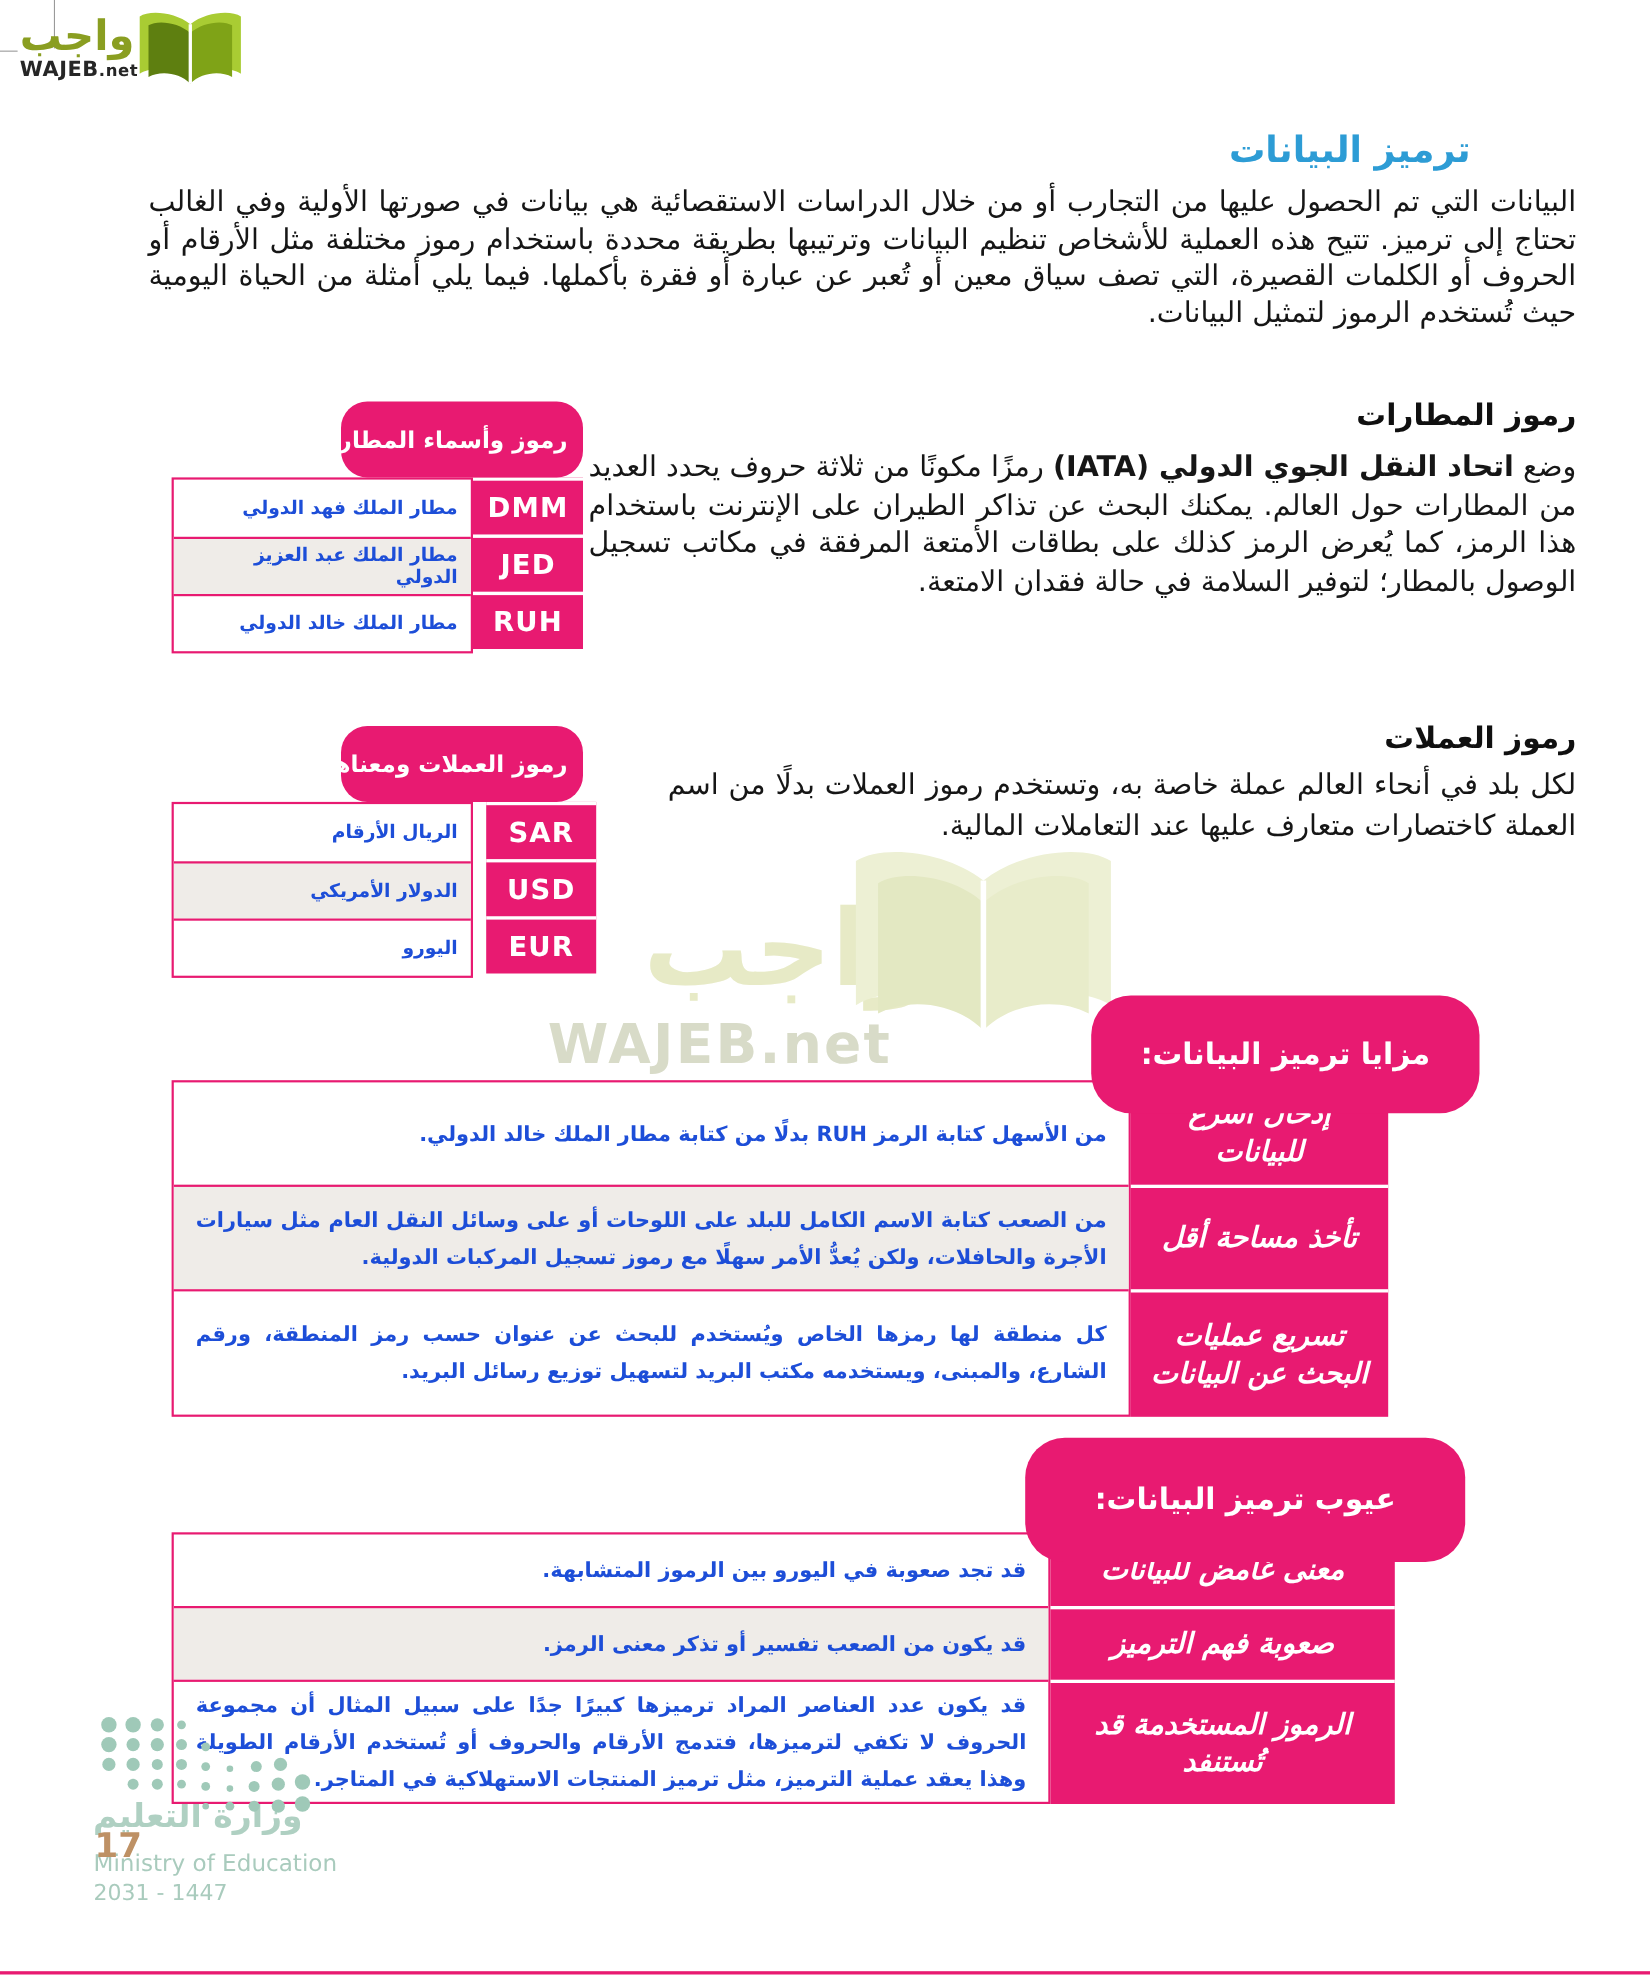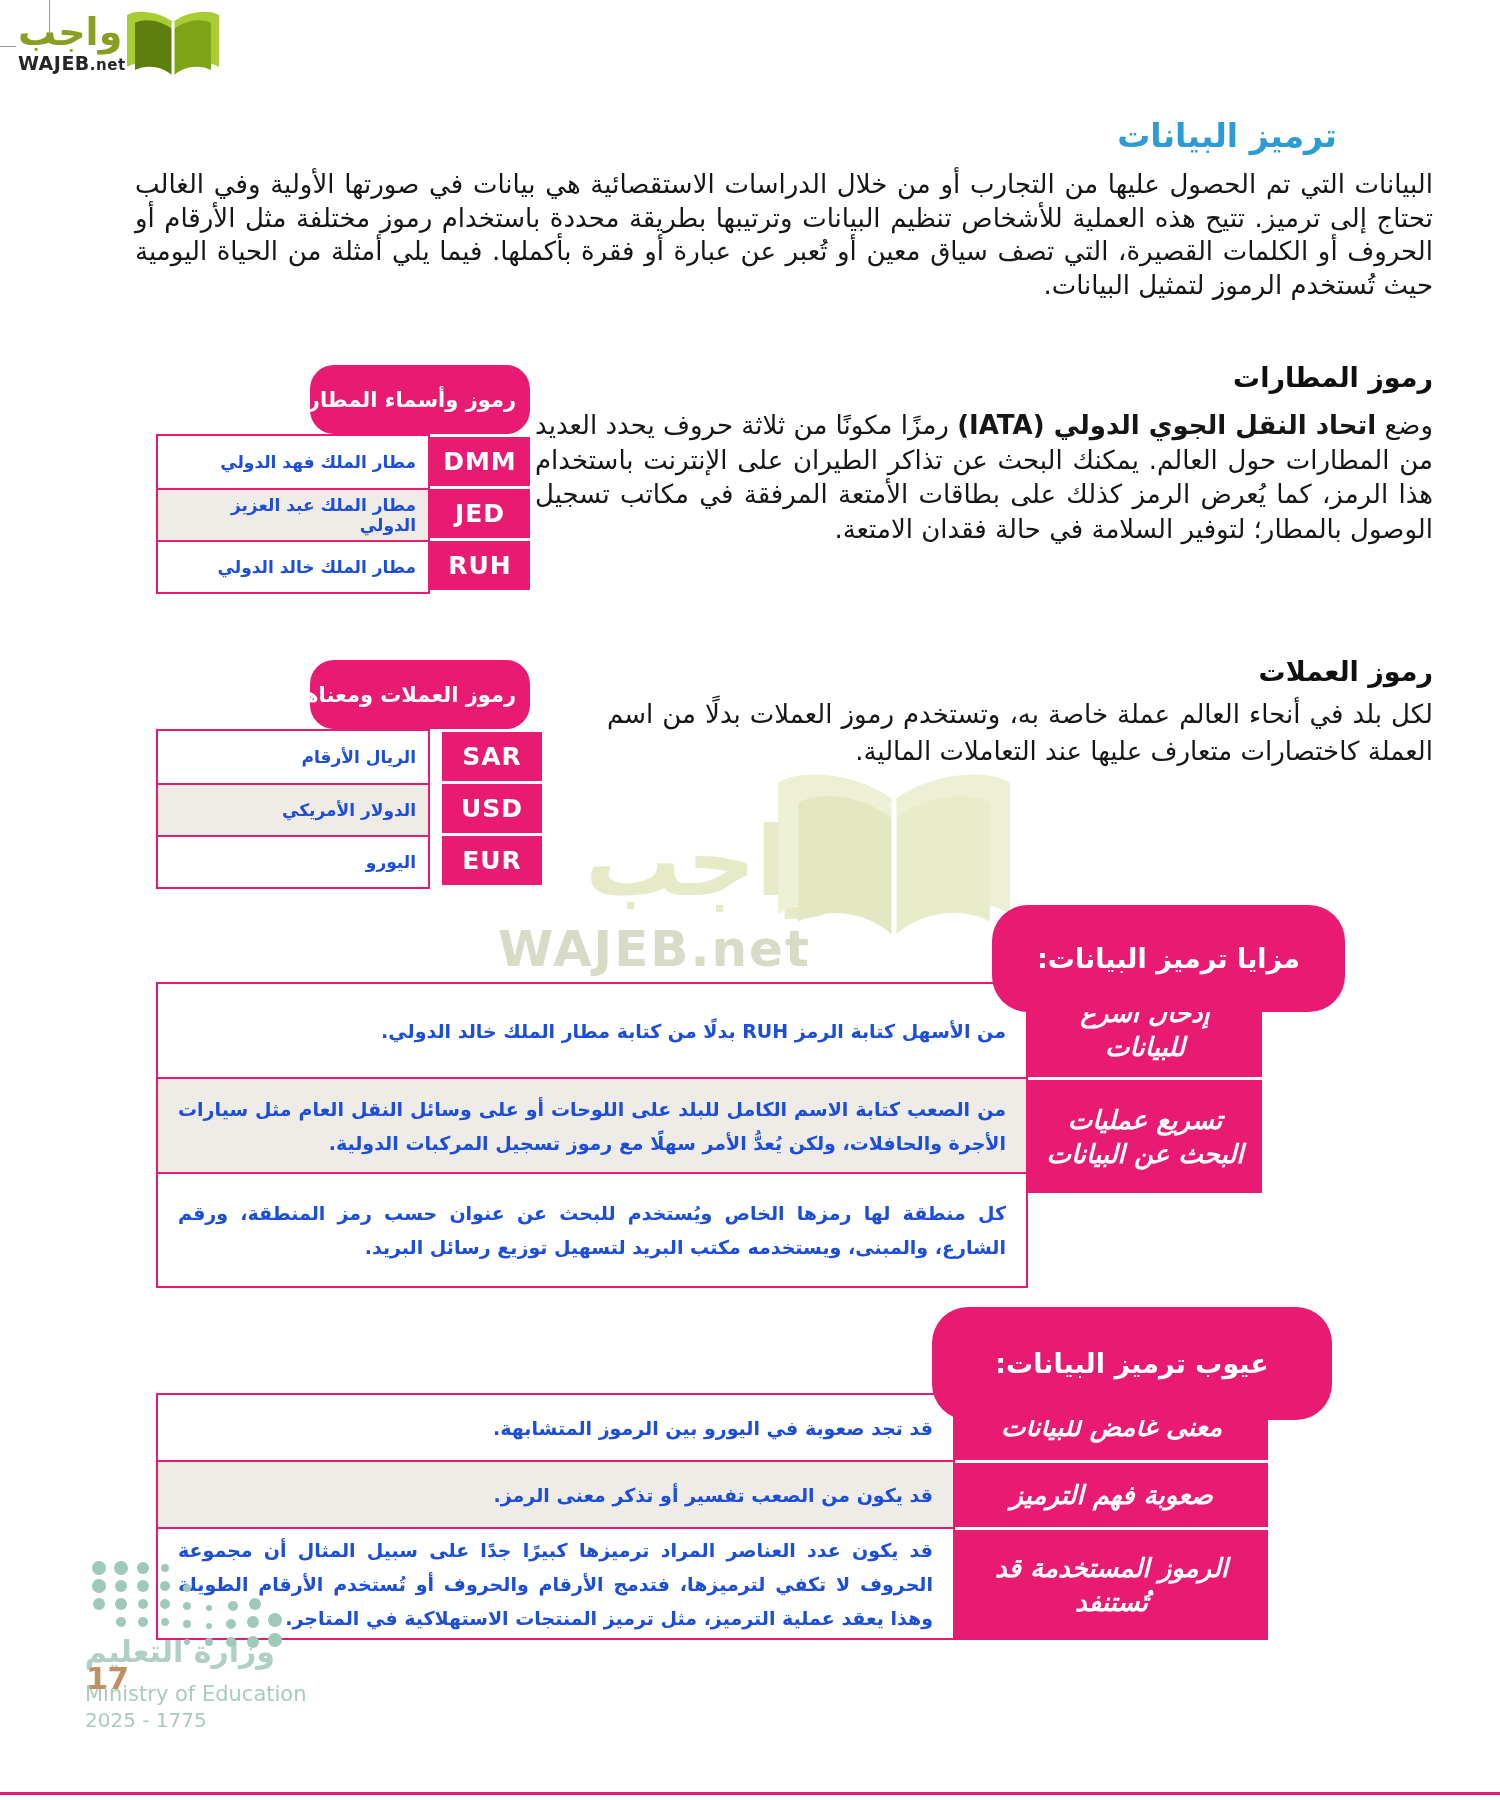--- a/index.html
+++ b/index.html
@@ -130,20 +130,21 @@
   </div>
   <div class="abs mini-names" style="left:156px;top:729px;">
     <div class="mini-name-cell">الريال الأرقام</div>
     <div class="mini-name-cell alt">الدولار الأمريكي</div>
     <div class="mini-name-cell">اليورو</div>
   </div>
 
   <div class="abs big-header" style="left:992px;top:905px;width:353px;height:107px;">مزايا ترميز البيانات:</div>
   <div class="abs label-col" style="left:1028px;top:982px;width:234px;">
     <div class="label-cell" style="height:95px;">إدخال أسرع للبيانات</div>
+    <div class="label-cell" style="height:95px;">تأخذ مساحة أقل</div>
     <div class="label-cell" style="height:116px;">تسريع عمليات البحث عن البيانات</div>
   </div>
   <div class="abs content-col" style="left:156px;top:982px;width:872px;">
     <div class="content-cell" style="height:93px;">من الأسهل كتابة الرمز RUH بدلًا من كتابة مطار الملك خالد الدولي.</div>
     <div class="content-cell alt" style="height:95px;">من الصعب كتابة الاسم الكامل للبلد على اللوحات أو على وسائل النقل العام مثل سيارات الأجرة والحافلات، ولكن يُعدُّ الأمر سهلًا مع رموز تسجيل المركبات الدولية.</div>
     <div class="content-cell" style="height:114px;">كل منطقة لها رمزها الخاص ويُستخدم للبحث عن عنوان حسب رمز المنطقة، ورقم الشارع، والمبنى، ويستخدمه مكتب البريد لتسهيل توزيع رسائل البريد.</div>
   </div>
 
   <div class="abs big-header" style="left:932px;top:1307px;width:400px;height:113px;">عيوب ترميز البيانات:</div>
   <div class="abs label-col" style="left:955px;top:1393px;width:313px;">
@@ -187,17 +188,17 @@
       <circle cx="102" cy="86" r="3"></circle>
         <circle cx="124" cy="86" r="4"></circle>
         <circle cx="146" cy="86" r="5"></circle>
         <circle cx="168" cy="86" r="6"></circle>
         <circle cx="190" cy="84" r="7"></circle>
     </g>
   </svg>
   <div class="abs ministry-ar">وزارة التعليم</div>
   <div class="abs page-num">17</div>
   <div class="abs ministry-en">Ministry of Education</div>
-  <div class="abs edition">2025 - 1775</div>
+  <div class="abs edition">2031 - 1447</div>
 
   <div class="abs bottom-rule"></div>
 
 </div>
 
 </body></html>

